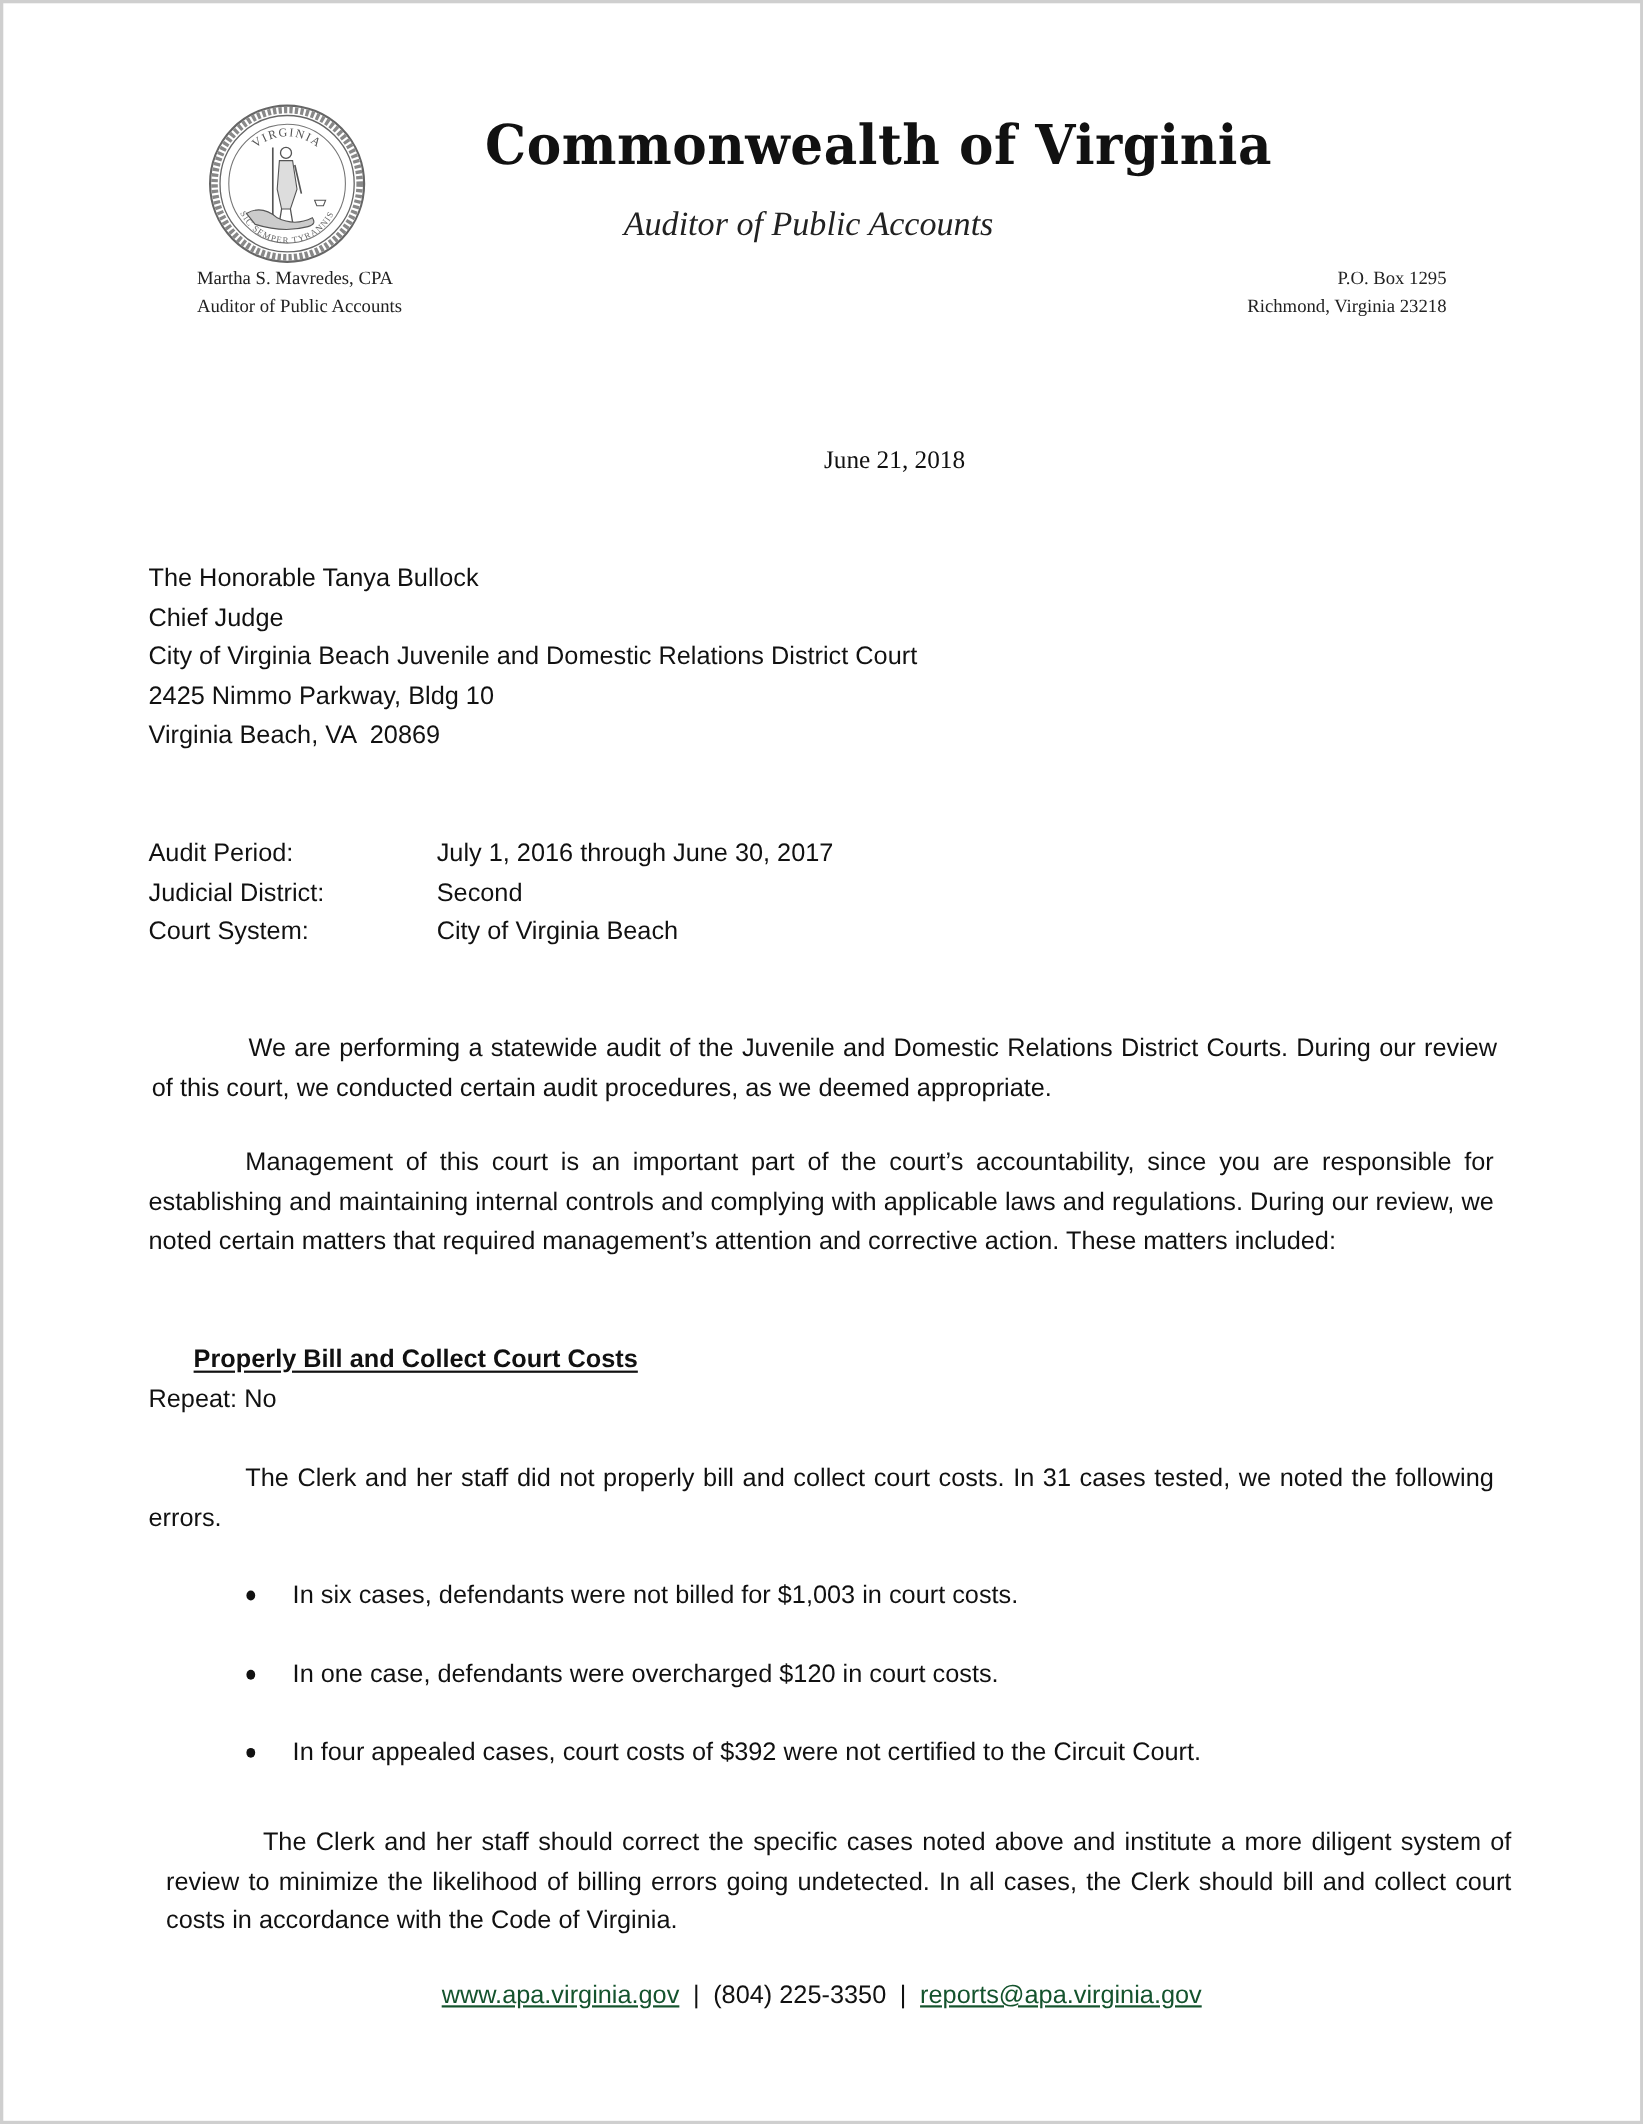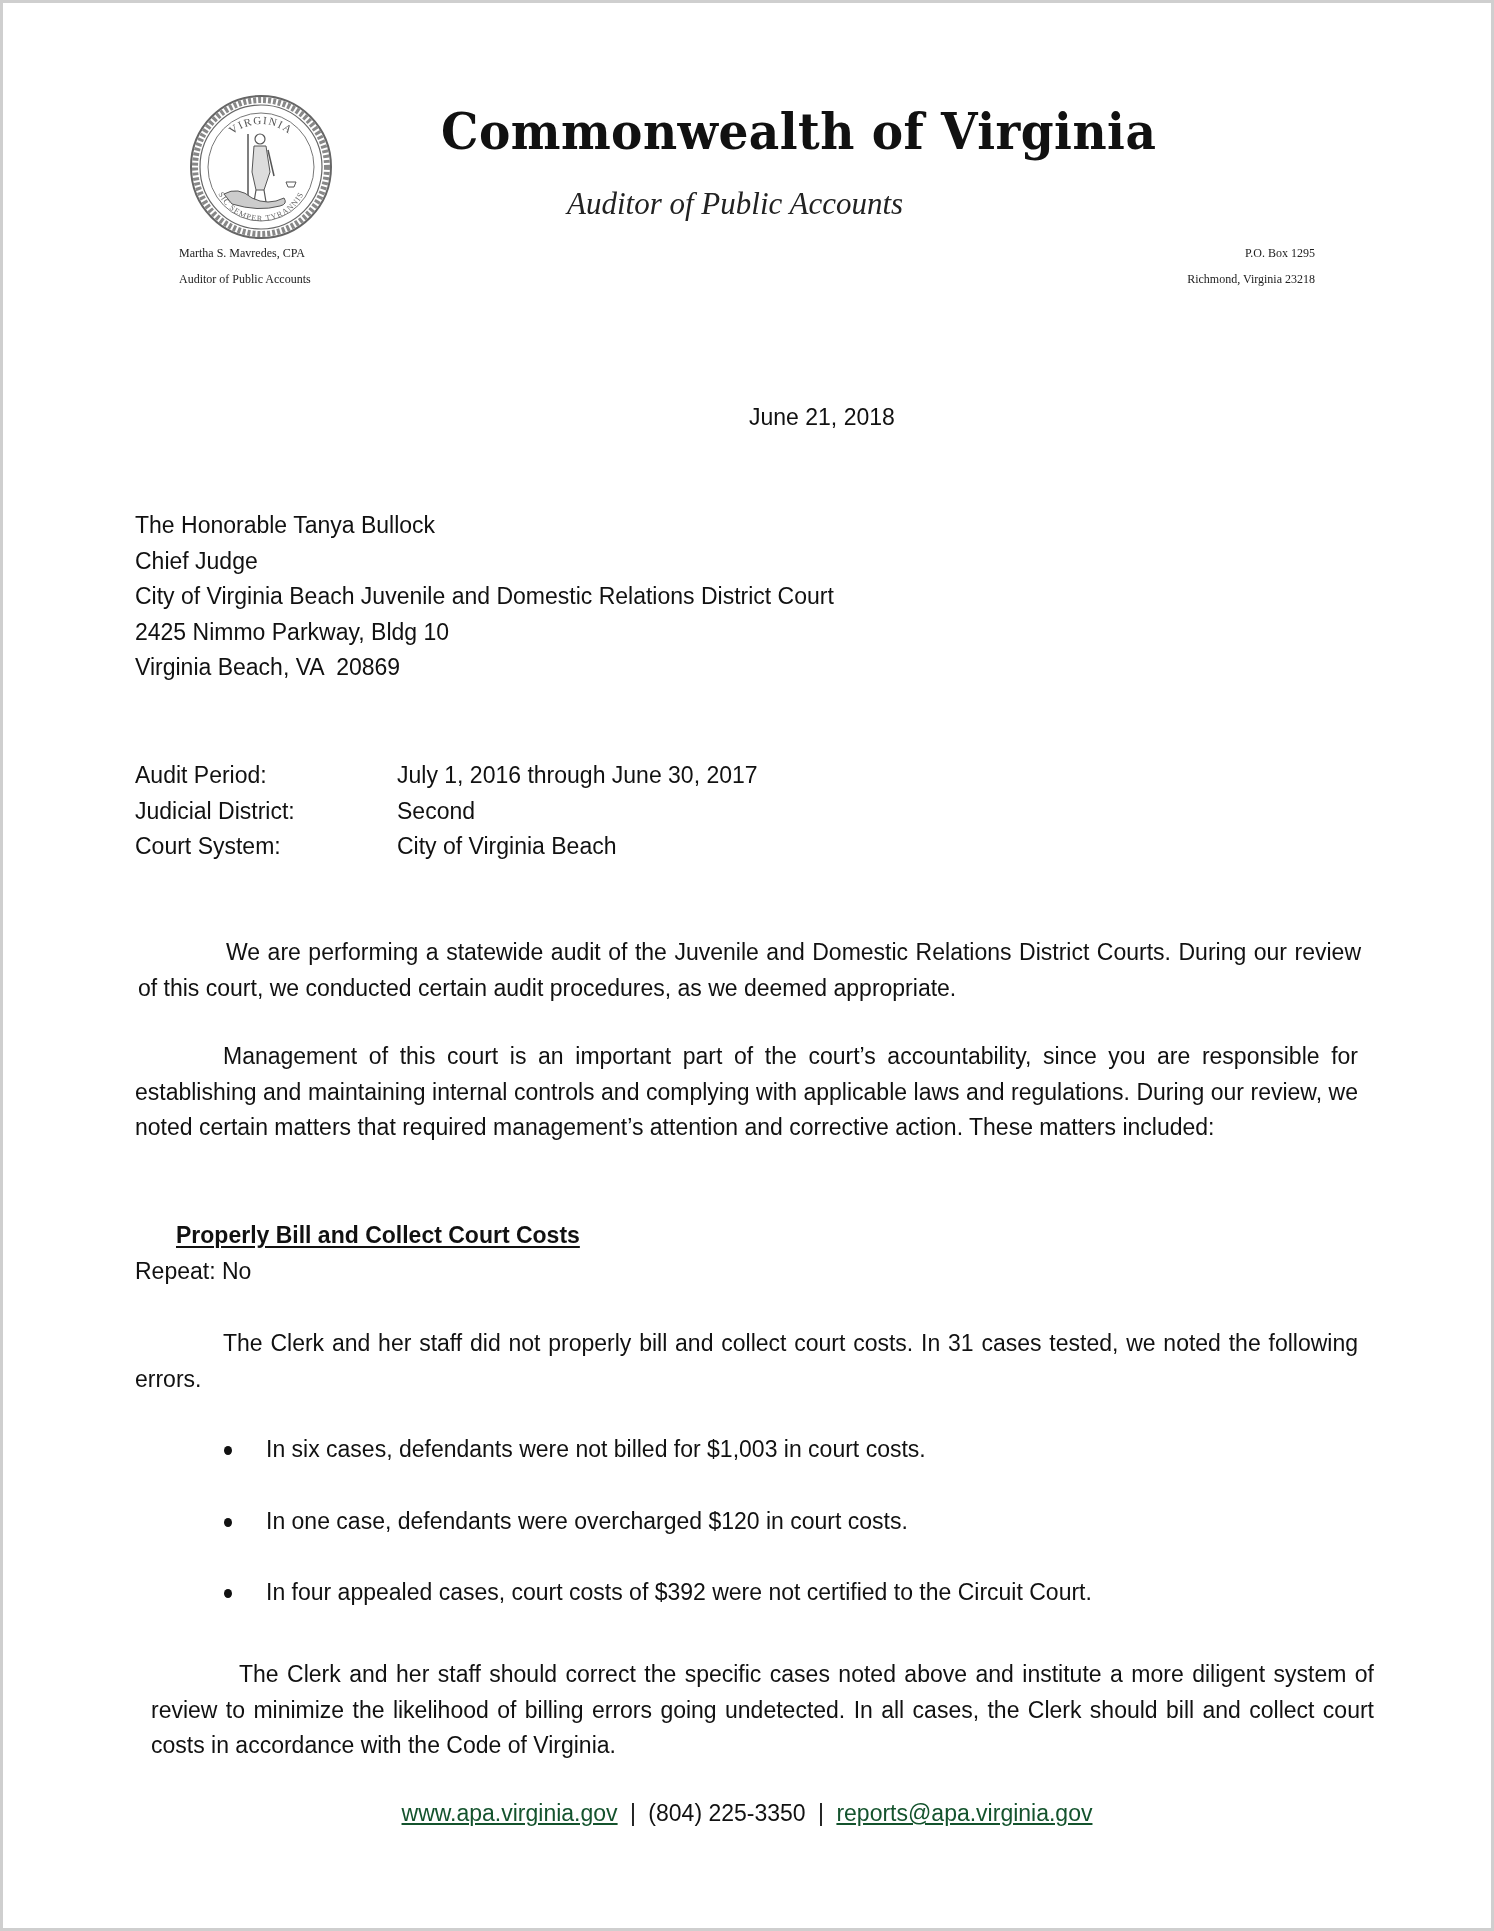--- a/index.html
+++ b/index.html
@@ -26,28 +26,28 @@
     white-space: nowrap;
   }
   .lh-sub {
     position: absolute; left: 567px; top: 186px;
     font-family: "Liberation Serif", serif; font-style: italic;
     font-size: 31px; line-height: 36px; color: #222;
     white-space: nowrap;
   }
   .lh-left, .lh-right {
     position: absolute; font-family: "Liberation Serif", serif;
-    font-size: 12px; line-height: 26px; color: #222;
+    font-size: 17px; line-height: 26px; color: #222;
   }
   .lh-left { left: 179px; top: 240px; }
   .lh-right { right: 179px; top: 240px; text-align: right; }
 
   
   .txt { font-size: 23px; line-height: 35.5px; }
-  .date { position: absolute; left: 749px; top: 400px; }
+  .date { position: absolute; left: 749px; top: 400px; font-family: Liberation Serif, serif; }
   .address { position: absolute; left: 135px; top: 508px; }
   .address div { white-space: nowrap; }
 
   .meta { position: absolute; left: 135px; top: 758px; }
   .meta-row { display: flex; white-space: nowrap; }
   .meta-label { width: 262px; }
 
   .para {
     position: absolute; left: 135px; width: 1223px;
     text-align: justify; text-indent: 88px;

